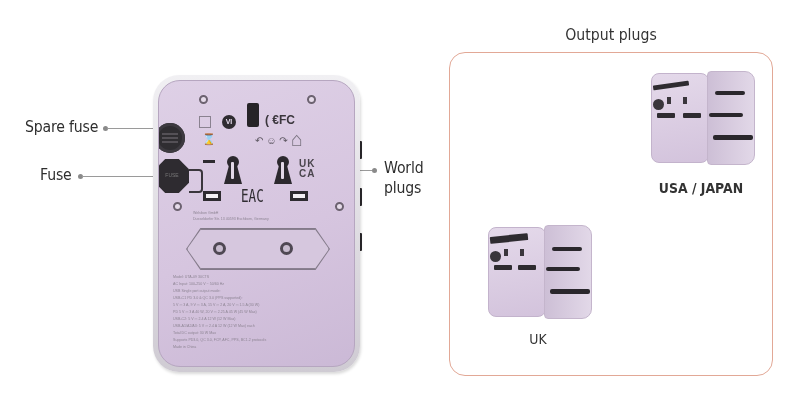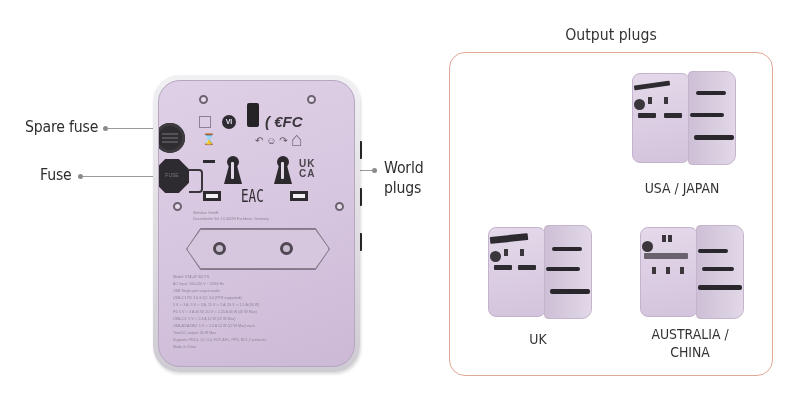--- a/index.html
+++ b/index.html
@@ -89,21 +89,21 @@
 <div class="device">
   <div class="device-face">
     <div class="screw" style="left:40px; top:14px;"></div>
     <div class="screw" style="left:148px; top:14px;"></div>
     <div class="screw" style="left:14px; top:121px;"></div>
     <div class="screw" style="left:176px; top:121px;"></div>
 
     <div class="square" style="left:40px; top:35px;"></div>
     <div class="vi" style="left:63px; top:34px;">VI</div>
     <div class="usbc" style="left:88px; top:22px; height:24px; width:12px;"></div>
-    <div class="marks" style="left:106px; top:32px; font-size:15px;font-style:italic;">( €FC</div>
+    <div class="marks" style="left:106px; top:32px; font-size:12px;">( €FC</div>
 
     <div class="bin" style="left:43px; top:52px;">⌛</div>
     <div class="house" style="left:132px; top:47px;">⌂</div>
     <div class="marks thin" style="left:96px; top:54px; font-size:10px;">↶ ☺ ↷</div>
 
     <div class="spare-fuse">
       <i style="top:10px;"></i>
         <i style="top:14px;"></i>
         <i style="top:18px;"></i>
     </div>
@@ -148,21 +148,21 @@
     <div class="fine" style="left:14px; top:249px;">Total DC output: 30 W Max</div>
     <div class="fine" style="left:14px; top:256px;">Supports PD3.0, QC 3.0, FCP, AFC, PPS, BC1.2 protocols</div>
     <div class="fine" style="left:14px; top:263px;">Made in China</div>
   </div>
 </div>
 
 <div class="panel-title">Output plugs</div>
 <div class="panel">
 
 
-  <div class="cell" style="left:162px; top:8px;">
+  <div class="cell" style="left:181px; top:8px;font-weight:bold;">
     <div class="mini">
       <div class="front"></div>
         <div class="side"></div>
       <div class="bar" style="left:2px; top:14px; width:36px; transform:rotate(-8deg);"></div>
       <div class="knob" style="left:2px; top:30px; width:11px; height:11px;"></div>
       <div class="slot" style="left:16px; top:28px;"></div>
         <div class="slot" style="left:32px; top:28px;"></div>
       <div class="bar" style="left:6px; top:44px; width:18px;"></div>
         <div class="bar" style="left:32px; top:44px; width:18px;"></div>
       <div class="pin" style="left:64px; top:22px; width:30px;"></div>
@@ -182,33 +182,13 @@
         <div class="slot" style="left:32px; top:26px;"></div>
       <div class="bar" style="left:6px; top:42px; width:18px;"></div>
         <div class="bar" style="left:30px; top:42px; width:18px;"></div>
       <div class="pin" style="left:64px; top:24px; width:30px;"></div>
       <div class="pin" style="left:58px; top:44px; width:34px;"></div>
       <div class="pin" style="left:62px; top:66px; width:40px; height:5px;"></div>
     </div>
     <div class="cell-label" style="top:115px;">UK</div>
   </div>
 
-  <div class="cell" style="left:170px; top:162px;">
-    <div class="mini">
-      <div class="front"></div>
-        <div class="side"></div>
-      <div class="knob" style="left:2px; top:18px; width:11px; height:11px;"></div>
-      <div class="slot" style="left:22px; top:12px;"></div>
-        <div class="slot" style="left:28px; top:12px;"></div>
-      <div class="bar" style="left:4px; top:30px; width:44px; height:6px; background:#6a636e;"></div>
-      <div class="slot" style="left:12px; top:44px;"></div>
-        <div class="slot" style="left:26px; top:44px;"></div>
-        <div class="slot" style="left:40px; top:44px;"></div>
-      <div class="pin" style="left:58px; top:26px; width:30px;"></div>
-      <div class="pin" style="left:62px; top:44px; width:32px;"></div>
-      <div class="pin" style="left:58px; top:62px; width:44px; height:5px;"></div>
-    </div>
-    <div class="cell-label" style="top:110px;">
-      <div>AUSTRALIA /</div>
-      <div>CHINA</div>
-    </div>
-  </div>
 </div>
 
 </body></html>

